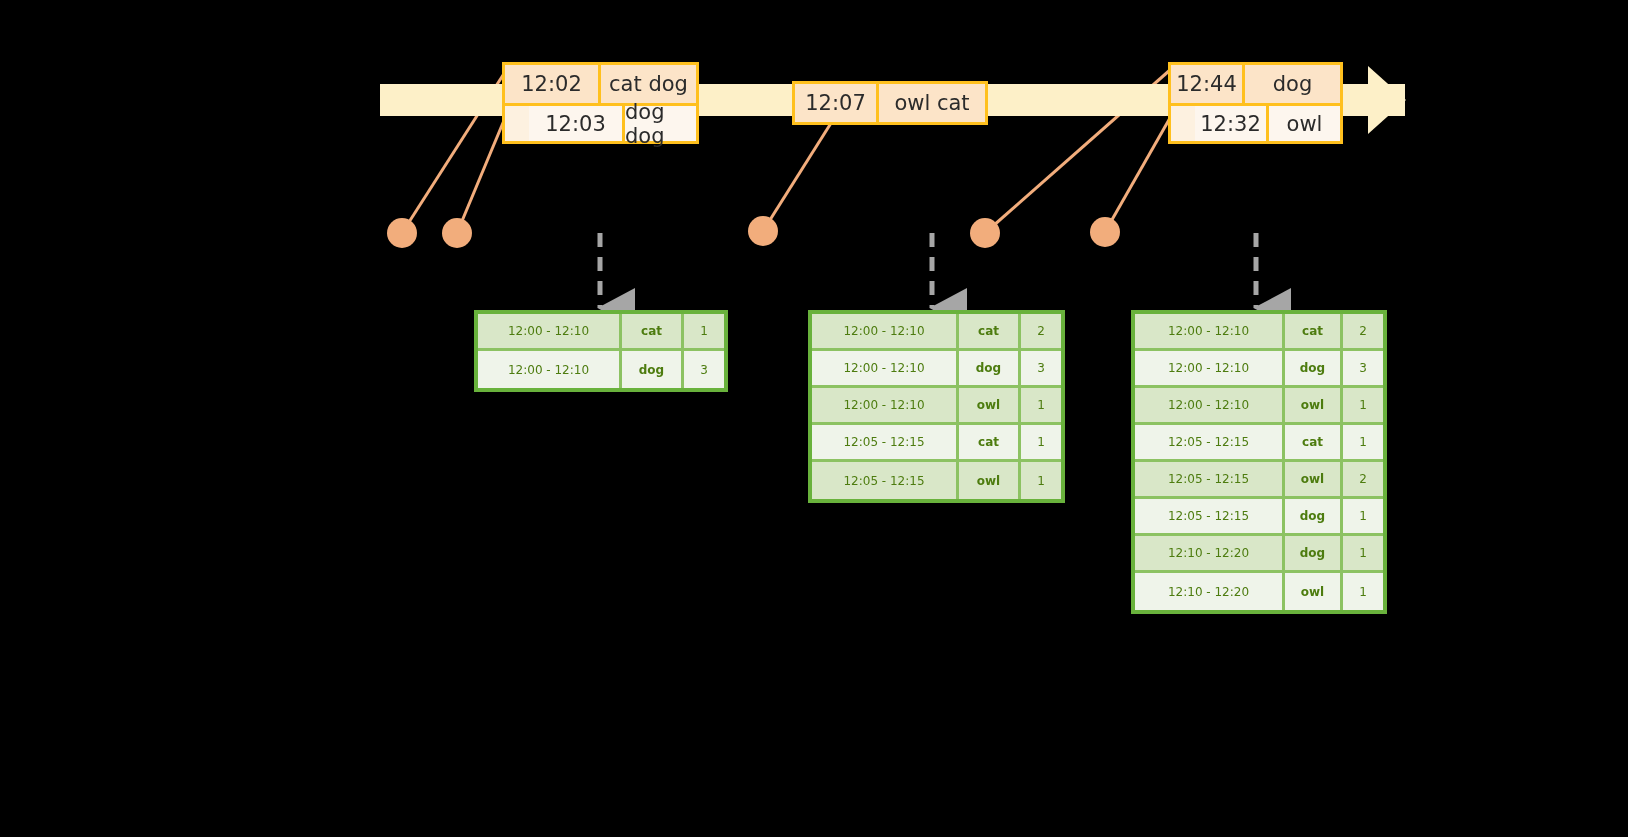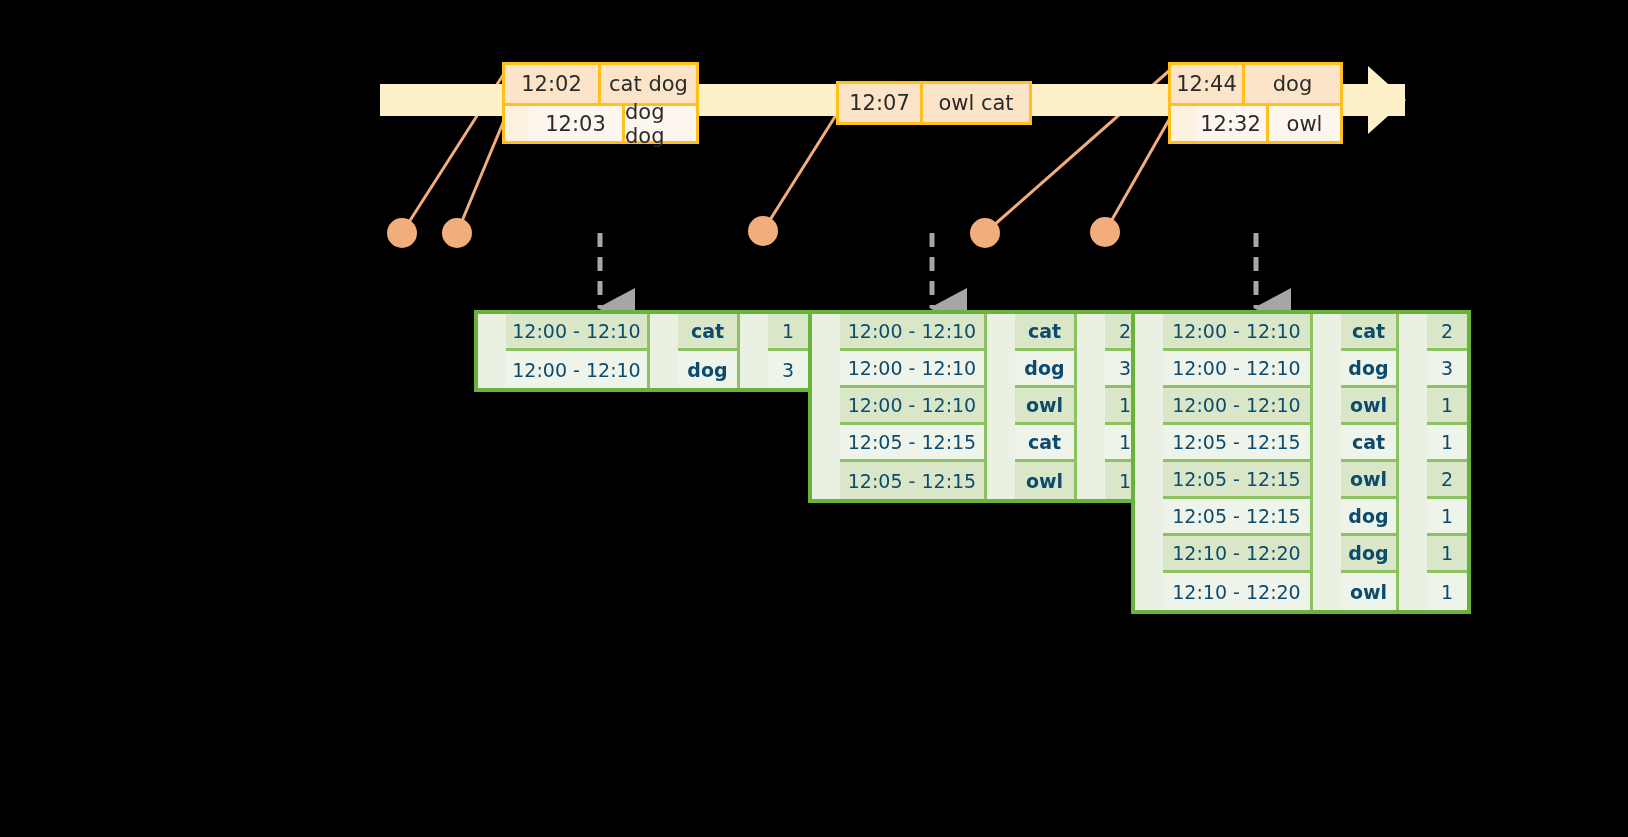--- a/index.html
+++ b/index.html
@@ -35,45 +35,44 @@
   .ev-time,.ev-val{
     display:flex;align-items:center;justify-content:center;
     color:#2b2b2b;font-size:21px;background:#fdf6ee;
     box-sizing:border-box;
   }
   .ev-time{width:84px;border-right:3px solid #ffc01e;}
   .ev-val{flex:1;}
 
   #ev-a{left:502px;top:62px;width:197px;}
   #ev-a .ev-time{width:96px;}
-  #ev-b{left:836px;top:81px;width:196px;}
+  #ev-b{left:792px;top:81px;width:196px;}
   #ev-b .ev-time{width:84px;}
   #ev-c{left:1168px;top:62px;width:175px;}
   #ev-c .ev-time{width:74px;}
 
   
   .dot{
     position:absolute;width:30px;height:30px;border-radius:50%;
     background:#f2ad7c;
   }
 
   
   .rtable{
     position:absolute;
     border:4px solid #69b23c;
     box-sizing:border-box;
     background:#eaf1e2;
   }
   .rrow{display:flex;box-sizing:border-box;height:37px;}
   .rcell{
     display:flex;align-items:center;justify-content:center;
-    color:#0c4a6e;font-size:19px;box-sizing:border-box;
+    color:#4d7c0f;font-size:12px;box-sizing:border-box;
     border-right:3px solid #8cc262;border-bottom:3px solid #8cc262;
     background:#eff4ea;
-    margin-left:28px;
   }
   .rrow.shade .rcell{background:#d9e7c8;}
   .rrow:last-child .rcell{border-bottom:none;}
   .rcell.c-range{width:150px;}
   .rcell.c-key{width:64px;font-weight:bold;}
   .rcell.c-cnt{width:40px;border-right:none;}
 
   #tbl-1{left:474px;top:310px;}
   #tbl-1 .c-range{width:144px;}
   #tbl-1 .c-key{width:62px;}

